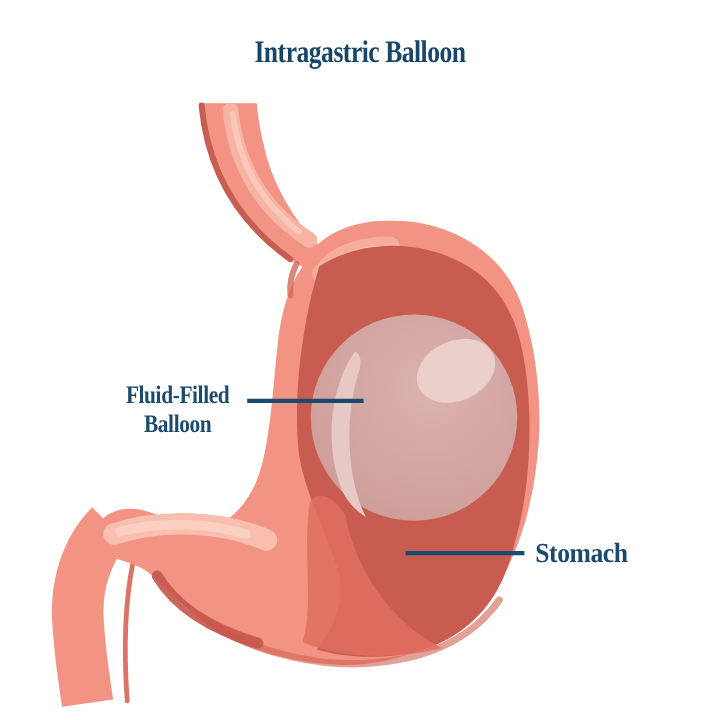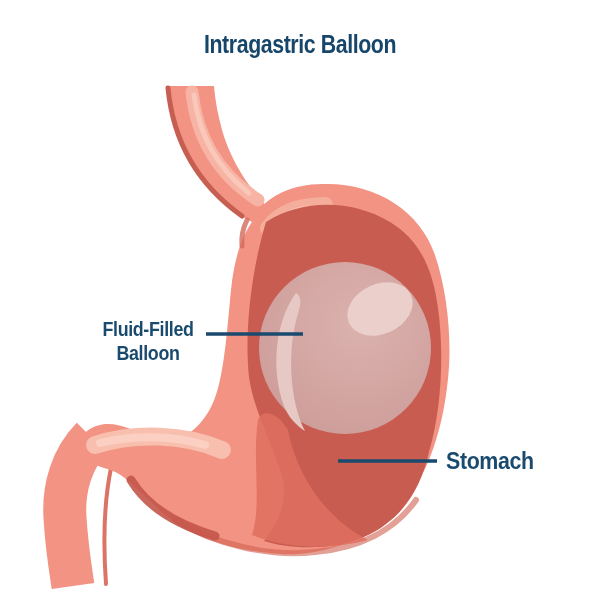--- a/index.html
+++ b/index.html
@@ -1,18 +1,18 @@
 <!DOCTYPE html>
 <html><head>
 <meta charset="utf-8">
 <style>
   html,body{margin:0;padding:0;background:#ffffff;}
   .stage{
     position:relative;width:600px;height:600px;background:#ffffff;overflow:hidden;
-    font-family:Liberation Sans, sans-serif;
+    font-family:Liberation Serif, serif;
   }
   .stage svg{position:absolute;left:0;top:0;}
   .title{
     position:absolute;top:29px;left:0;width:600px;text-align:center;
     font-size:26px;font-weight:bold;color:#17466b;letter-spacing:-0.5px;
     transform:scaleX(0.82);transform-origin:50% 50%;white-space:nowrap;
   }
   .label{
     position:absolute;font-weight:bold;color:#1a4a6e;white-space:nowrap;
   }

